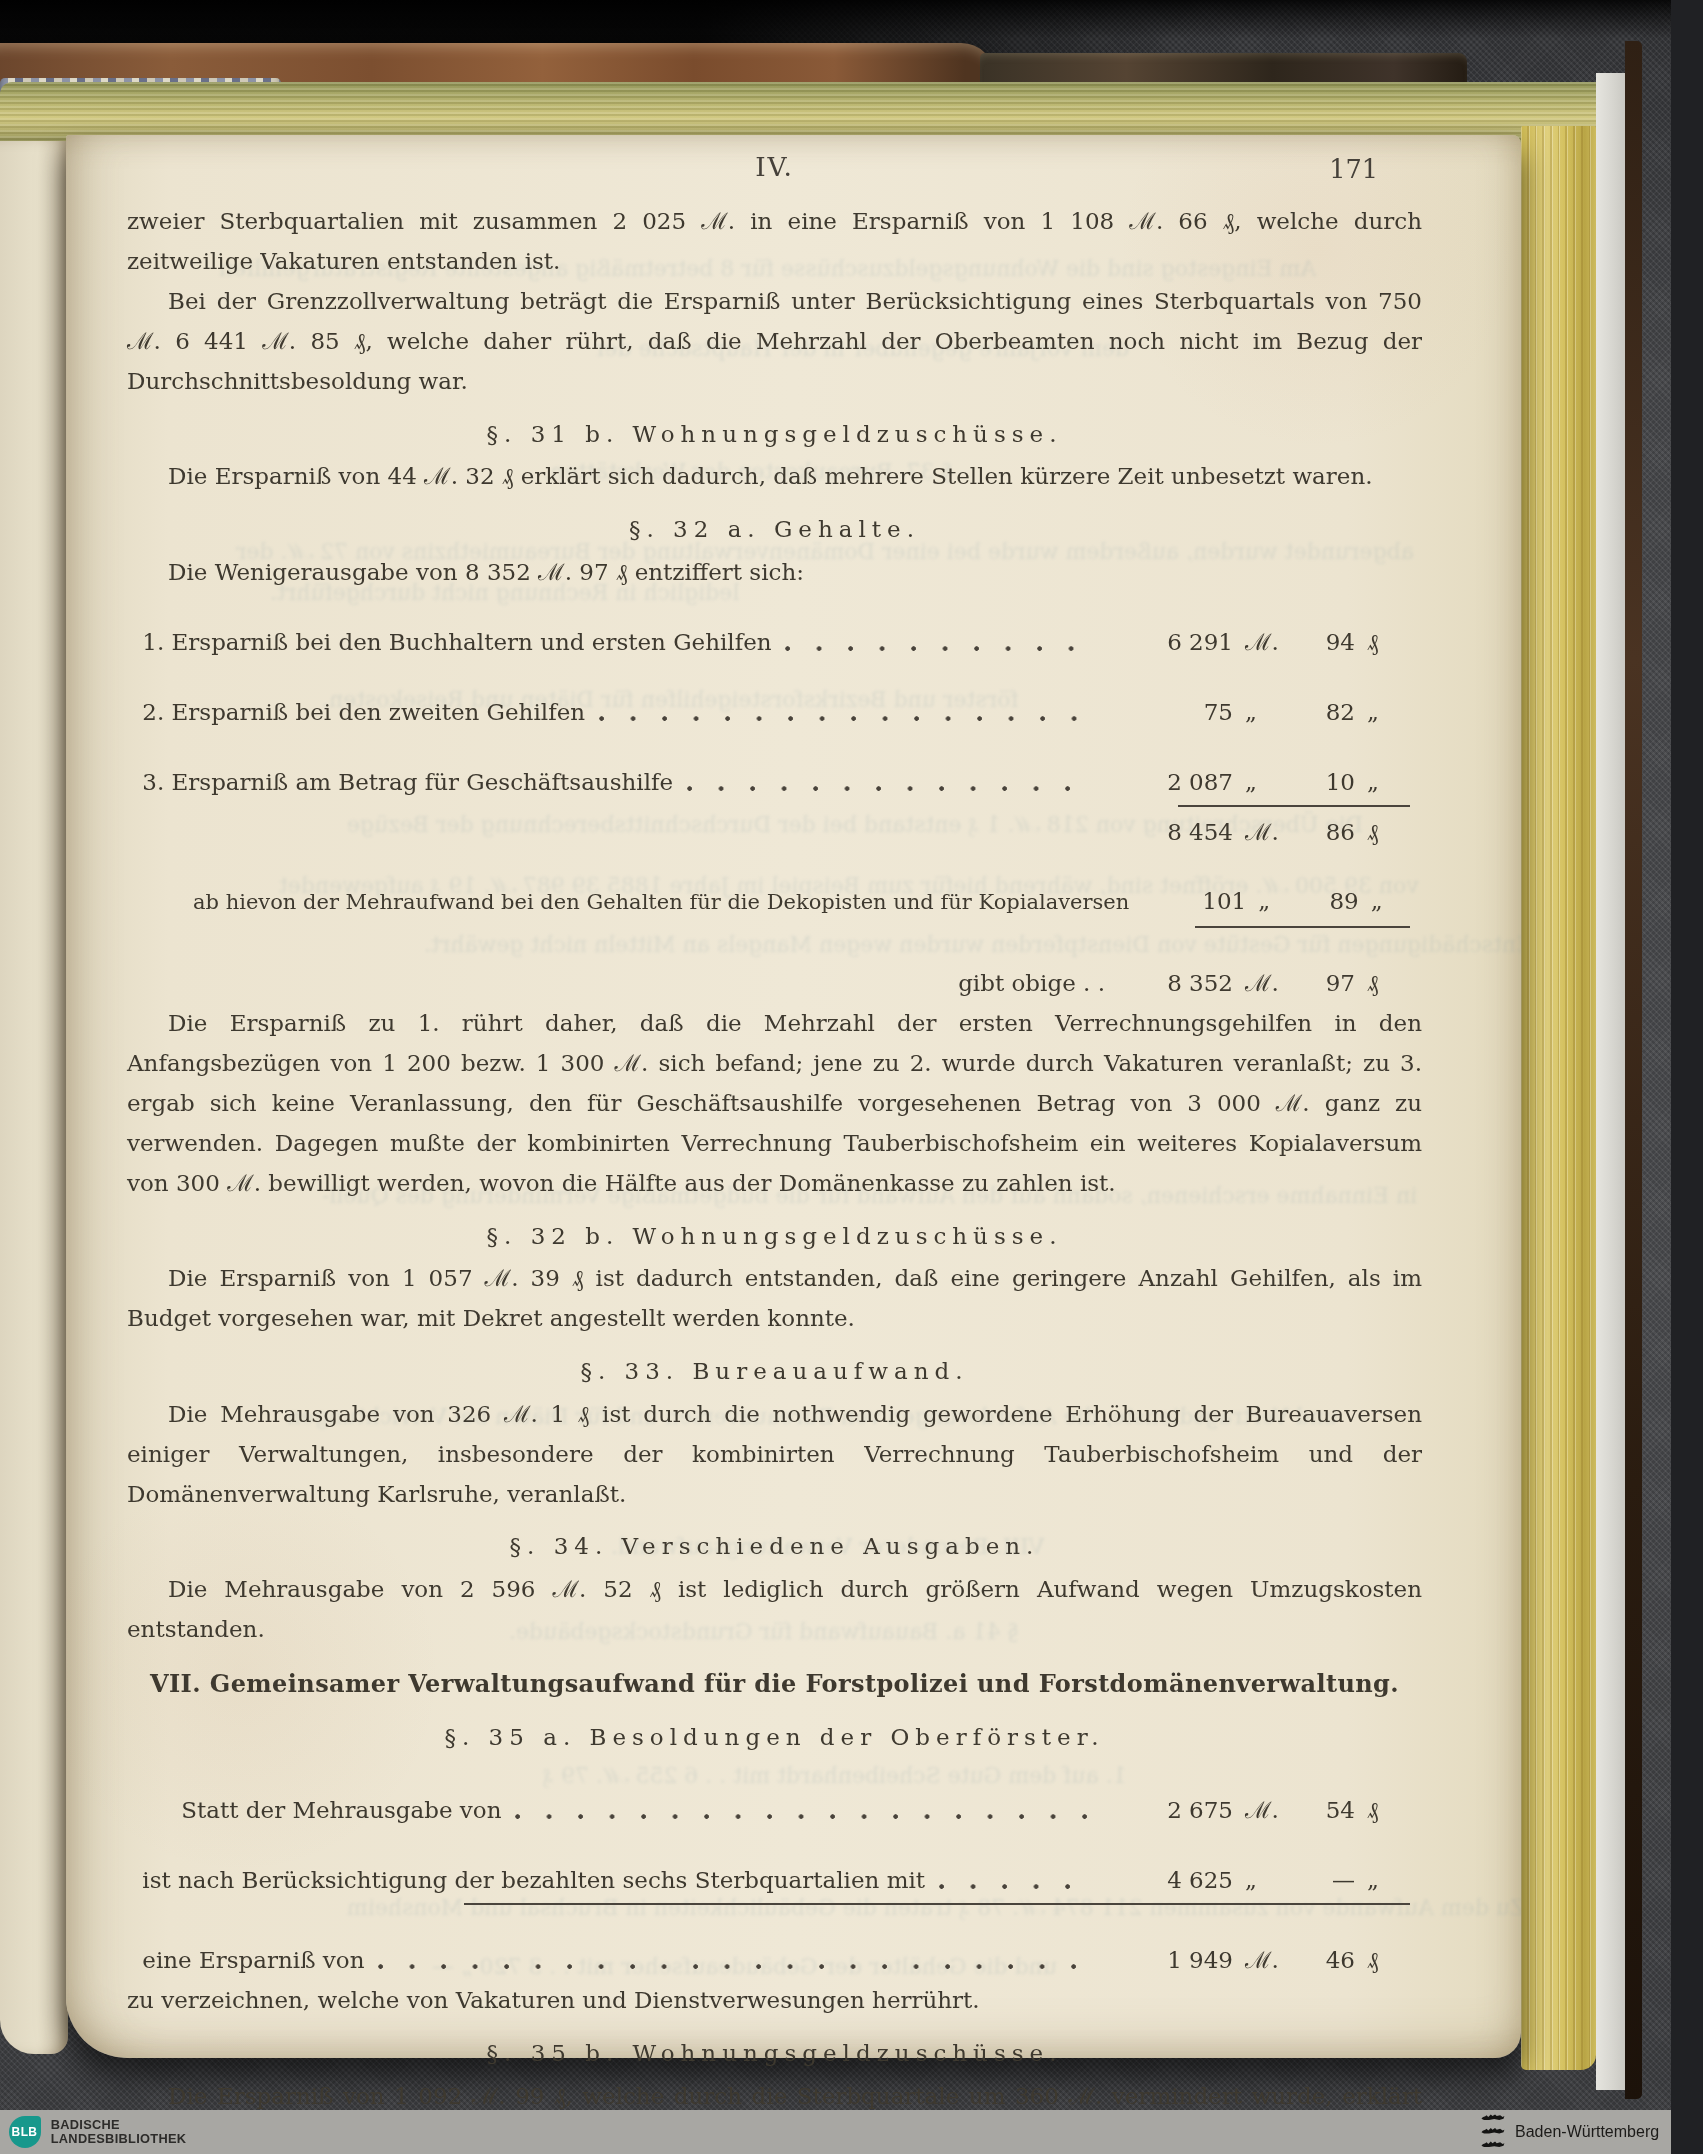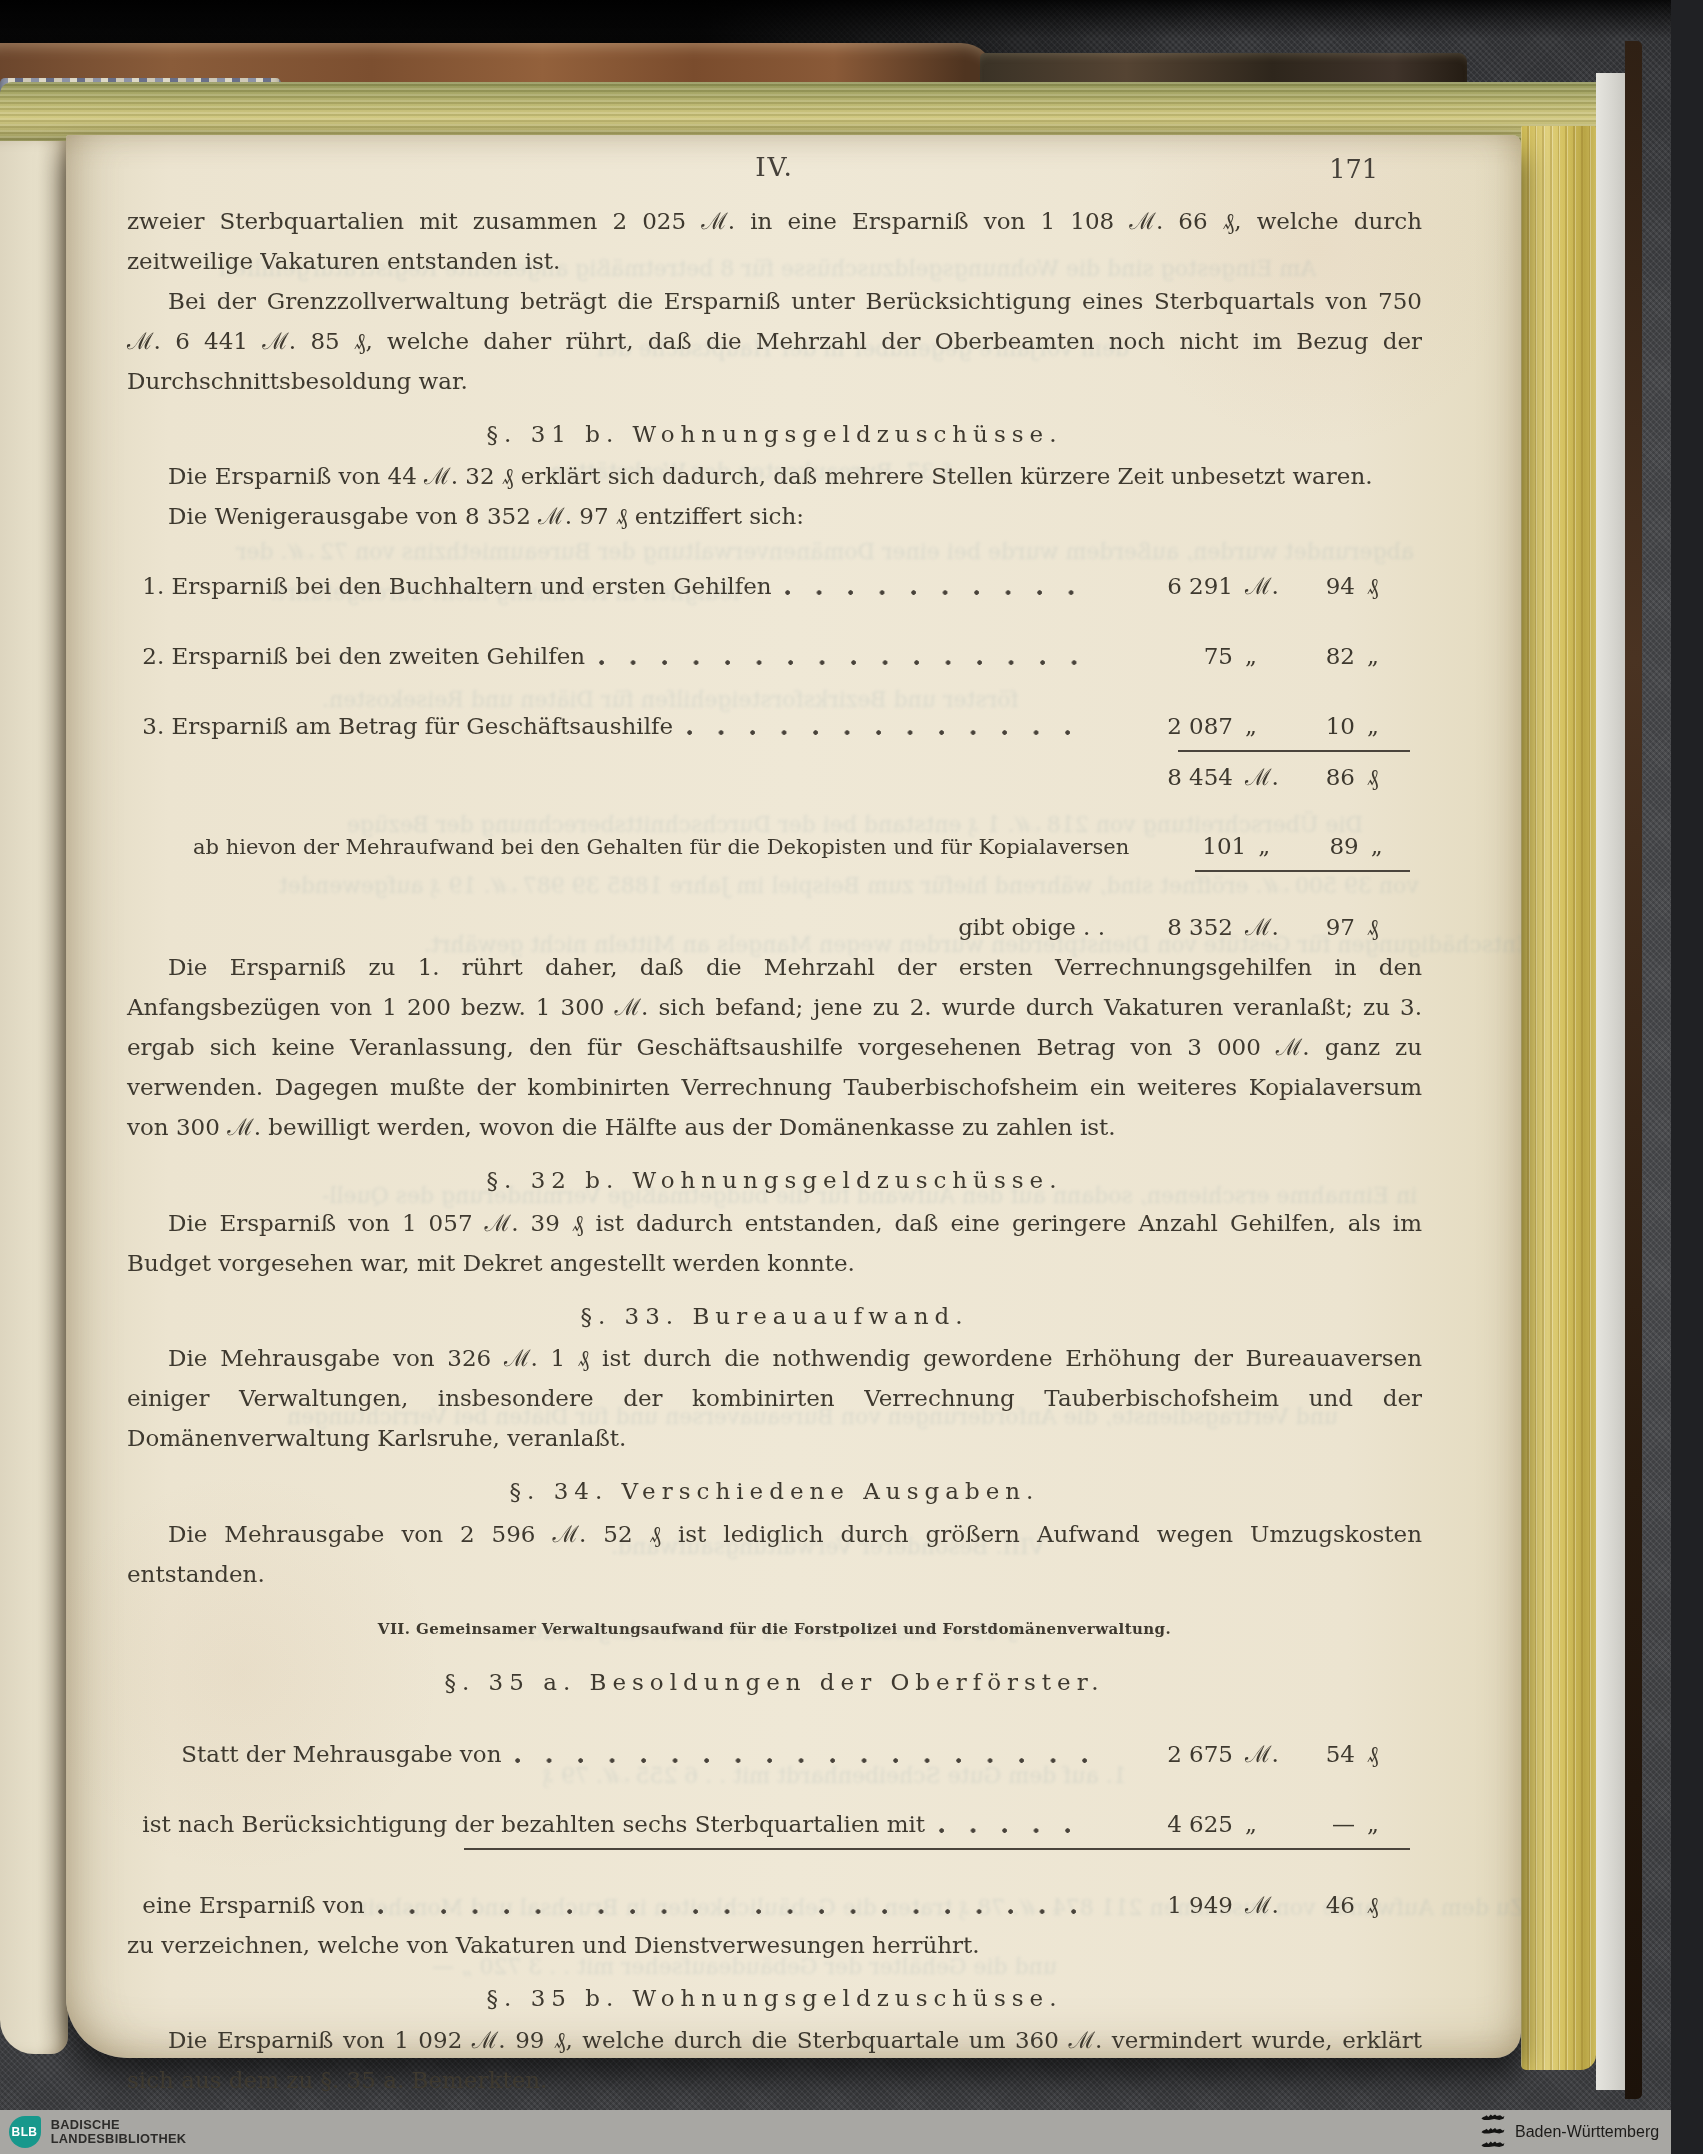--- a/index.html
+++ b/index.html
@@ -67,21 +67,21 @@
   
   .text-block{position:absolute;left:61px;top:12px;width:1295px;color:#3e392f;
     font-size:23px;line-height:40px;}
   .page-head{position:relative;height:49px;margin-bottom:5.1px;}
   .chapter{position:absolute;left:0;width:100%;text-align:center;font-size:26.4px;
     letter-spacing:1.7px;color:#46413a;}
   .pagenum{position:absolute;right:44px;top:1.7px;font-size:25.6px;color:#46413a;}
   p.para{margin:0;text-indent:41px;text-align:justify;}
   p.para.cont{text-indent:0;}
   .sec-head{text-align:center;letter-spacing:6px;margin:12.8px 0 2.6px;white-space:nowrap;}
-  .bold-head{text-align:center;font-weight:bold;font-size:15px;letter-spacing:0.4px;margin:15.3px 0 3.4px;}
+  .bold-head{text-align:center;font-weight:bold;font-size:24px;letter-spacing:0.4px;margin:15.3px 0 3.4px;}
 
   .lrow{display:flex;align-items:baseline;padding:0 12px 0 15.3px;}
   .lrow .lbl{white-space:nowrap;margin-top:30px;}
   .lrow .dots{flex:1 1 25.6px;align-self:flex-end;height:5.1px;margin:0 12px 11px 13.6px;
     background-image:radial-gradient(circle at 2.6px 2.6px,#49433b 2px,rgba(0,0,0,0) 2.6px);
     background-size:31.5px 5.1px;background-repeat:repeat-x;min-width:25.6px;}
   .lrow .sp{flex:1;}
   .amt{width:128px;text-align:right;white-space:nowrap;}
   .cur{width:55px;text-align:left;padding-left:12px;white-space:nowrap;}
   .pf{width:55px;text-align:right;white-space:nowrap;}
@@ -150,20 +150,21 @@
         <div class="chapter">IV.</div>
         <div class="pagenum">171</div>
       </div>
 
       <p class="para cont">zweier Sterbquartalien mit zusammen 2 025 ℳ. in eine Ersparniß von 1 108 ℳ. 66 ₰, welche durch zeitweilige Vakaturen entstanden ist.</p>
       <p class="para">Bei der Grenzzollverwaltung beträgt die Ersparniß unter Berücksichtigung eines Sterbquartals von 750 ℳ. 6 441 ℳ. 85 ₰, welche daher rührt, daß die Mehrzahl der Oberbeamten noch nicht im Bezug der Durchschnittsbesoldung war.</p>
 
       <div class="sec-head">§. 31 b. Wohnungsgeldzuschüsse.</div>
       <p class="para">Die Ersparniß von 44 ℳ. 32 ₰ erklärt sich dadurch, daß mehrere Stellen kürzere Zeit unbesetzt waren.</p>
 
+      <div class="sec-head">§. 32 a. Gehalte.</div>
       <p class="para">Die Wenigerausgabe von 8 352 ℳ. 97 ₰ entziffert sich:</p>
 
       <div class="lrow">
         <span class="lbl">1. Ersparniß bei den Buchhaltern und ersten Gehilfen</span>
         <span class="dots"></span>
         <span class="amt">6 291</span>
         <span class="cur">ℳ.</span>
         <span class="pf">94</span>
         <span class="pfs">₰</span>
       </div>

